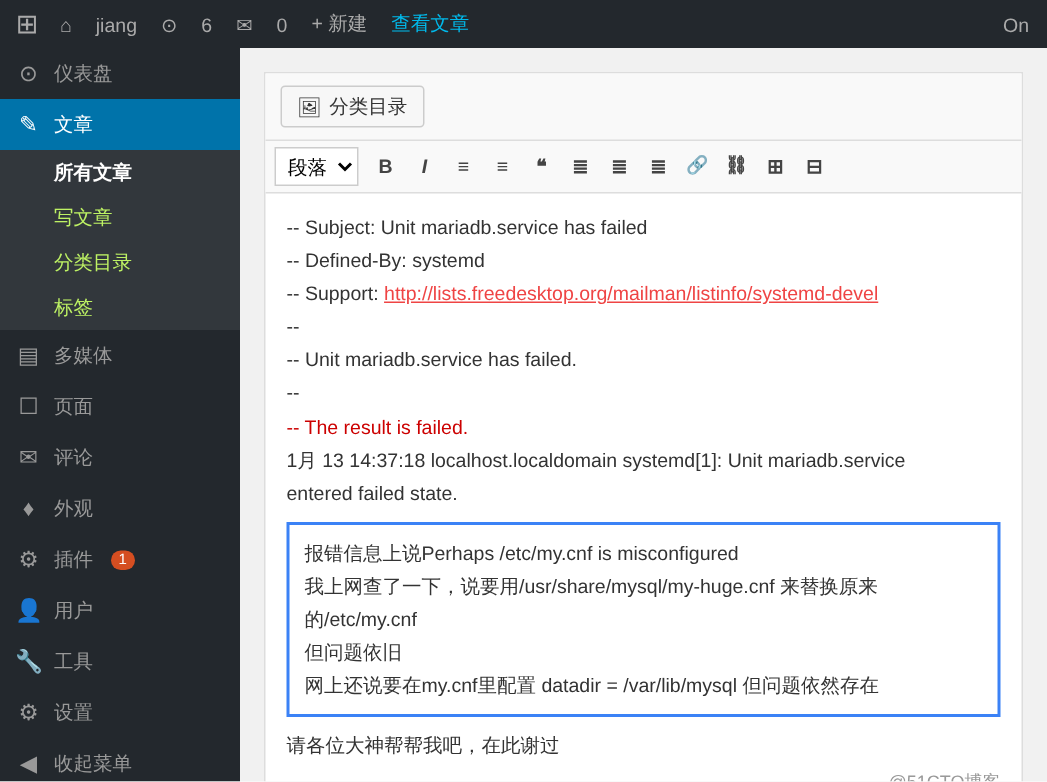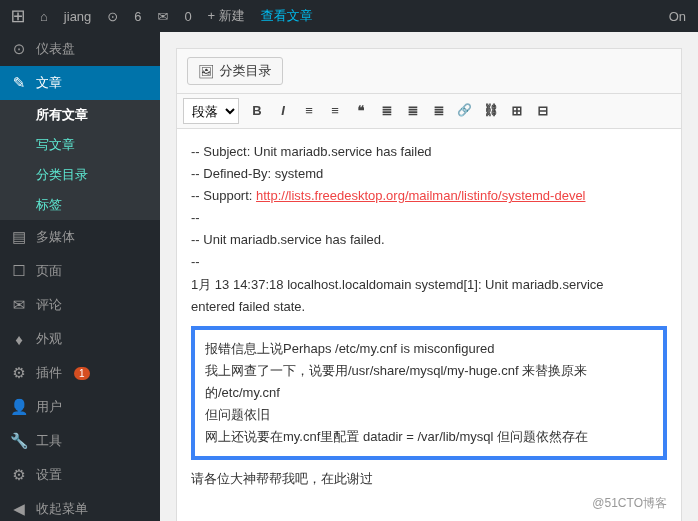--- a/index.html
+++ b/index.html
@@ -48,21 +48,21 @@
       font-size: 13px;
       gap: 8px;
       position: relative;
     }
     .sidebar-item.active { background: #0073aa; color: #fff; }
     .sidebar-item.active .sidebar-icon { color: #fff; }
     .sidebar-icon { font-size: 15px; width: 18px; text-align: center; }
     .sidebar-sub { background: #32373c; }
     .sidebar-sub-item {
       padding: 6px 10px 6px 36px;
-      color: #5eead4;
+      color: #bef264;
       cursor: pointer;
       font-size: 13px;
     }
     .sidebar-sub-item.active { color: #fff; font-weight: bold; }
     .badge {
       background: #d54e21;
       color: #fff;
       border-radius: 10px;
       font-size: 10px;
       padding: 1px 5px;
@@ -140,21 +140,21 @@
     .editor-content {
       padding: 12px 14px;
       font-size: 13px;
       line-height: 1.6;
       color: #333;
       min-height: 300px;
     }
     .editor-content .text-line { margin: 0; line-height: 1.7; }
     .editor-content .link { color: #0073aa; text-decoration: underline; }
     .editor-content .error-box {
-      border: 4px solid #3b82f6;
+      border: 2px solid #3b82f6;
       padding: 8px 10px;
       margin: 8px 0;
       background: #fff;
       color: #333;
       line-height: 1.7;
     }
     .editor-content .error-highlight { color: #cc0000; }
     .editor-content .footer-note {
       color: #999;
       font-size: 12px;
@@ -275,20 +275,21 @@
 
       <div class="editor-content">
         <p class="text-line">-- Subject: Unit mariadb.service has failed</p>
         <p class="text-line">-- Defined-By: systemd</p>
         <p class="text-line">
           <span>-- Support: </span><span class="link" style="color:#ef4444;text-decoration:underline;">http://lists.freedesktop.org/mailman/listinfo/systemd-devel</span>
         </p>
         <p class="text-line">--</p>
         <p class="text-line">-- Unit mariadb.service has failed.</p>
         <p class="text-line">--</p>
+        <p class="text-line error-highlight" style="color:#cc0000;">-- The result is failed.</p>
         <p class="text-line">1月 13 14:37:18 localhost.localdomain systemd[1]: Unit mariadb.service</p>
         <p class="text-line">entered failed state.</p>
 
         <div class="error-box">
           <p class="text-line">报错信息上说Perhaps /etc/my.cnf is misconfigured</p>
           <p class="text-line">我上网查了一下，说要用/usr/share/mysql/my-huge.cnf   来替换原来</p>
           <p class="text-line">的/etc/my.cnf</p>
           <p class="text-line">但问题依旧</p>
           <p class="text-line">网上还说要在my.cnf里配置   datadir = /var/lib/mysql  但问题依然存在</p>
         </div>

